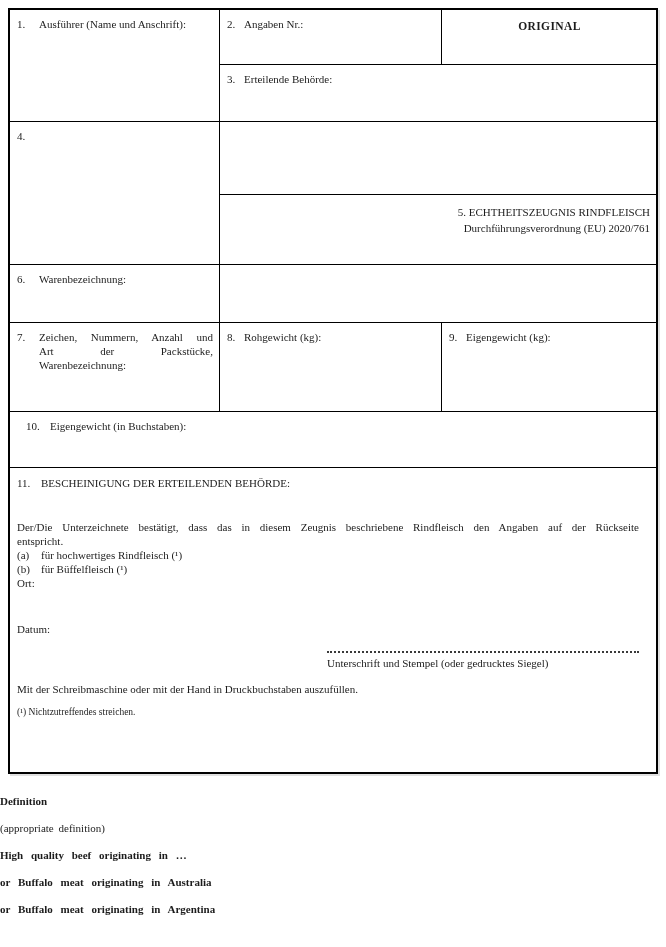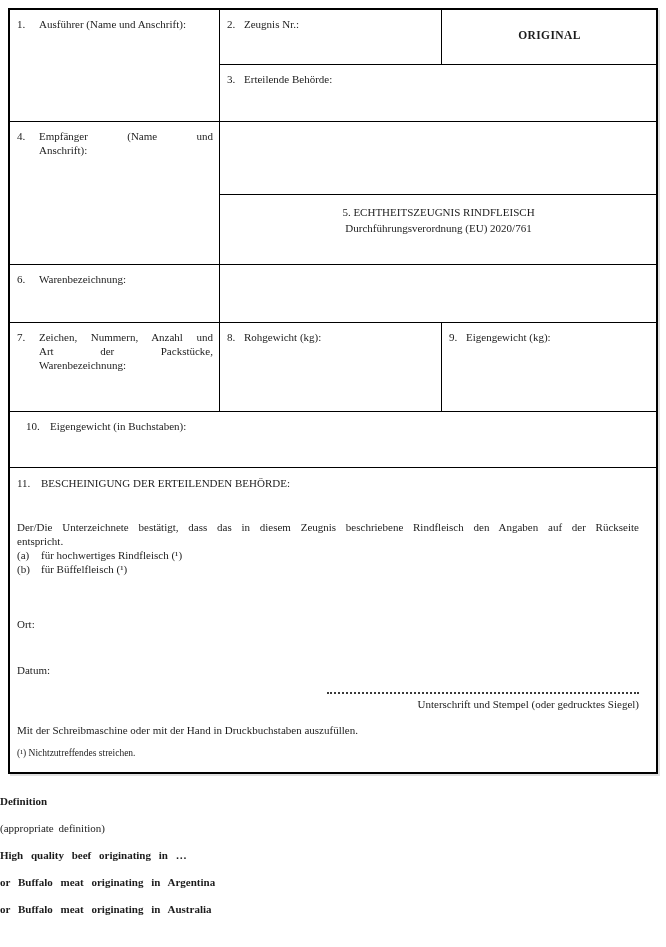--- a/index.html
+++ b/index.html
@@ -31,25 +31,25 @@
     border-right: 1.5px solid #000;
     border-bottom: 1.5px solid #000;
     padding: 7px 6px 4px 7px;
     overflow: hidden;
   }
   .no-r { border-right: none; }
   .no-b { border-bottom: none; }
 
   .c1   { grid-column: 1;     grid-row: 1 / 3; }
   .c2   { grid-column: 2;     grid-row: 1; }
-  .cOr  { grid-column: 3;     grid-row: 1; text-align: center; padding-top: 18px; }
+  .cOr  { grid-column: 3;     grid-row: 1; text-align: center; padding-top: 9px; }
   .c3   { grid-column: 2 / 4; grid-row: 2; }
   .c4   { grid-column: 1;     grid-row: 3 / 5; }
   .cE1  { grid-column: 2 / 4; grid-row: 3; }
-  .c5   { grid-column: 2 / 4; grid-row: 4; text-align: center; padding-top: 9px; line-height: 16px; }
+  .c5   { grid-column: 2 / 4; grid-row: 4; text-align: right; padding-top: 9px; line-height: 16px; }
   .c6   { grid-column: 1;     grid-row: 5; }
   .cE2  { grid-column: 2 / 4; grid-row: 5; }
   .c7   { grid-column: 1;     grid-row: 6; }
   .c8   { grid-column: 2;     grid-row: 6; }
   .c9   { grid-column: 3;     grid-row: 6; }
   .c10  { grid-column: 1 / 4; grid-row: 7; padding-left: 16px; }
   .c11  { grid-column: 1 / 4; grid-row: 8; padding: 8px 17px 6px 7px; }
 
   .lbl { display: flex; }
   .num { flex: none; width: 22px; }
@@ -57,25 +57,25 @@
   .num-lg { width: 24px; }
   .txt { flex: 1; }
   .jl  { text-align: justify; text-align-last: justify; }
 
   .original-badge { font-weight: bold; font-size: 11.5px; letter-spacing: 0.4px; }
 
   
   .statement { margin-top: 30px; }
   .opt { display: flex; }
   .opt .marker { flex: none; width: 24px; }
-  .ort-line   { margin-top: 41px; }
+  .ort-line   { }
   .datum-line { margin-top: 32px; }
   .sig-block { width: 312px; margin: 15px 0 0 auto; }
   .sig-dots { border-bottom: 2px dotted #3a3a3a; height: 2px; }
-  .sig-caption { text-align: right; padding-top: 3px; }
+  .sig-caption { text-align: left; padding-top: 3px; }
   .instruction { margin-top: 12px; }
   .footnote { margin-top: 9px; font-size: 9.5px; }
 
   
   .definition { position: absolute; left: 0; top: 774px; width: 100%; text-align: left; }
   .def-heading { margin-top: 20px; font-weight: bold; }
   .def-line { margin-top: 13px; }
   .def-bold { font-weight: bold; word-spacing: 5px; }
   .def-normal { word-spacing: 2px; }
 </style>
@@ -89,42 +89,38 @@
     <div class="cell c1">
       <div class="lbl">
         <span class="num">1.</span>
         <span class="txt">Ausführer (Name und Anschrift):</span>
       </div>
     </div>
 
     <div class="cell c2">
       <div class="lbl">
         <span class="num num-sm">2.</span>
-        <span class="txt">Zeugnis Nr.:</span>
+        <span class="txt">Angaben Nr.:</span>
       </div>
     </div>
 
     <div class="cell cOr no-r">
       <span class="original-badge">ORIGINAL</span>
     </div>
 
     <div class="cell c3 no-r">
       <div class="lbl">
         <span class="num num-sm">3.</span>
         <span class="txt">Erteilende Behörde:</span>
       </div>
     </div>
 
     <div class="cell c4">
       <div class="lbl">
         <span class="num">4.</span>
-        <div class="txt">
-          <div class="jl">Empfänger (Name und</div>
-          <div>Anschrift):</div>
-        </div>
       </div>
     </div>
 
     <div class="cell cE1 no-r"></div>
 
     <div class="cell c5 no-r">
       <div>5. ECHTHEITSZEUGNIS RINDFLEISCH</div>
       <div>Durchführungsverordnung (EU) 2020/761</div>
     </div>
 
@@ -200,17 +196,17 @@
       <div class="instruction">Mit der Schreibmaschine oder mit der Hand in Druckbuchstaben auszufüllen.</div>
       <div class="footnote">(¹) Nichtzutreffendes streichen.</div>
     </div>
 
   </div>
 
   <div class="definition">
     <div class="def-heading">Definition</div>
     <div class="def-line def-normal">(appropriate definition)</div>
     <div class="def-line def-bold">High quality beef originating in …</div>
+    <div class="def-line def-bold">or Buffalo meat originating in Australia</div>
     <div class="def-line def-bold">or Buffalo meat originating in Argentina</div>
-    <div class="def-line def-bold">or Buffalo meat originating in Australia</div>
   </div>
 
 </div>
 
 </body></html>

